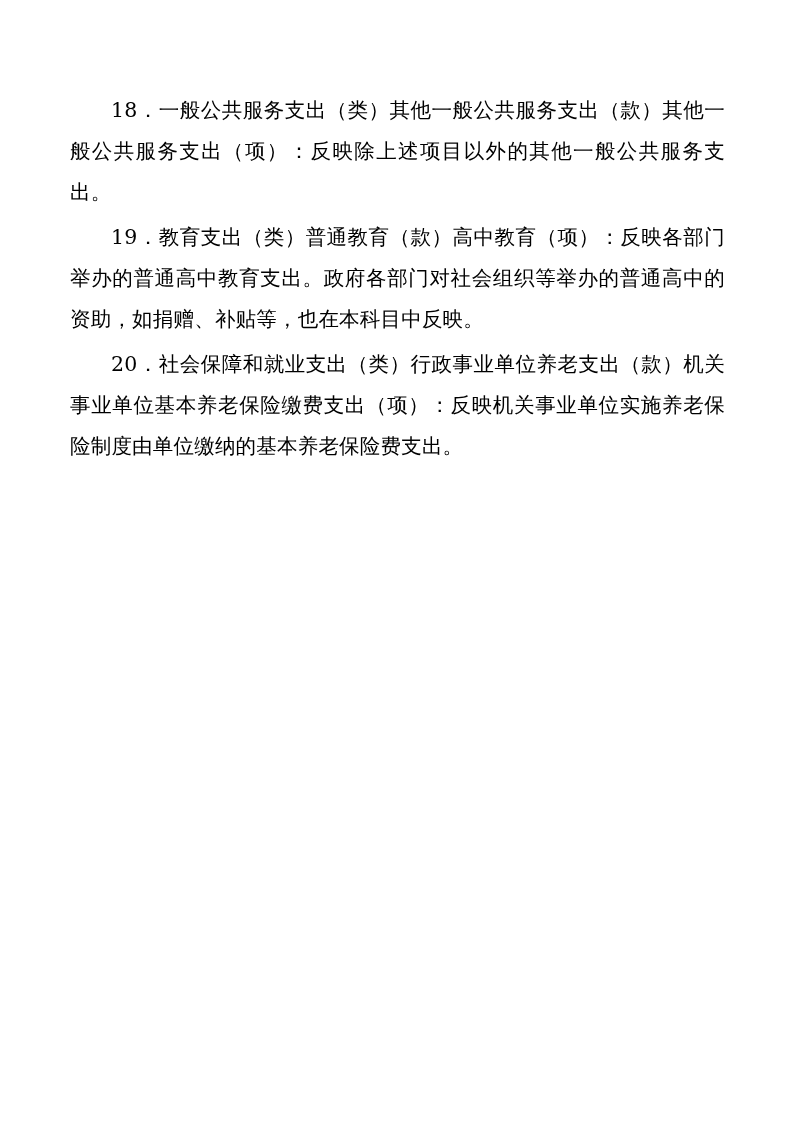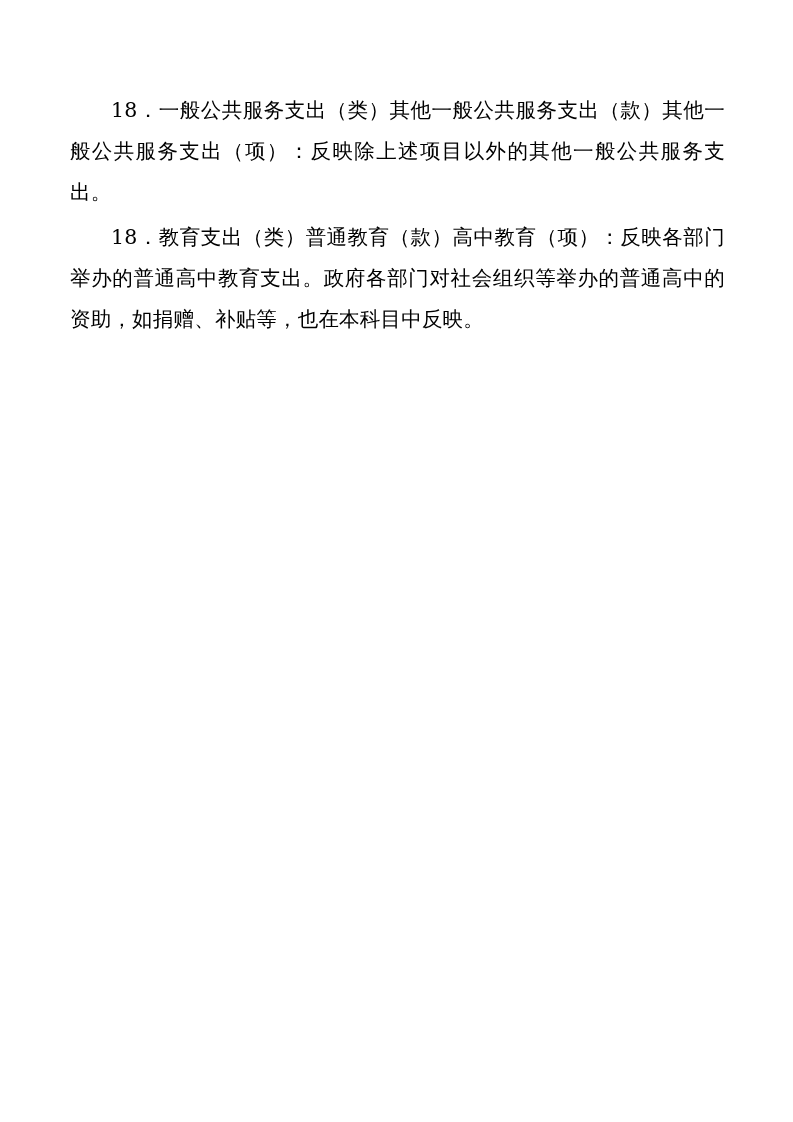--- a/index.html
+++ b/index.html
@@ -46,16 +46,17 @@
     letter-spacing: 1px;
     color: #14532d;
   }
 </style>
 </head>
 <body>
 
 <div class="page">
   <div class="content">
     <p class="para">18．一般公共服务支出（类）其他一般公共服务支出（款）其他一般公共服务支出（项）：反映除上述项目以外的其他一般公共服务支出。</p>
-    <p class="para">18．教育支出（类）普通教育（款）高中教育（项）：反映各部门举办的普通高中教育支出。政府各部门对社会组织等举办的普通高中的资助，如捐赠、补贴等，也在本科目中反映。</p>
+    <p class="para">19．教育支出（类）普通教育（款）高中教育（项）：反映各部门举办的普通高中教育支出。政府各部门对社会组织等举办的普通高中的资助，如捐赠、补贴等，也在本科目中反映。</p>
+    <p class="para">20．社会保障和就业支出（类）行政事业单位养老支出（款）机关事业单位基本养老保险缴费支出（项）：反映机关事业单位实施养老保险制度由单位缴纳的基本养老保险费支出。</p>
   </div>
   <div class="footer">- 18 -</div>
 </div>
 
 </body></html>

